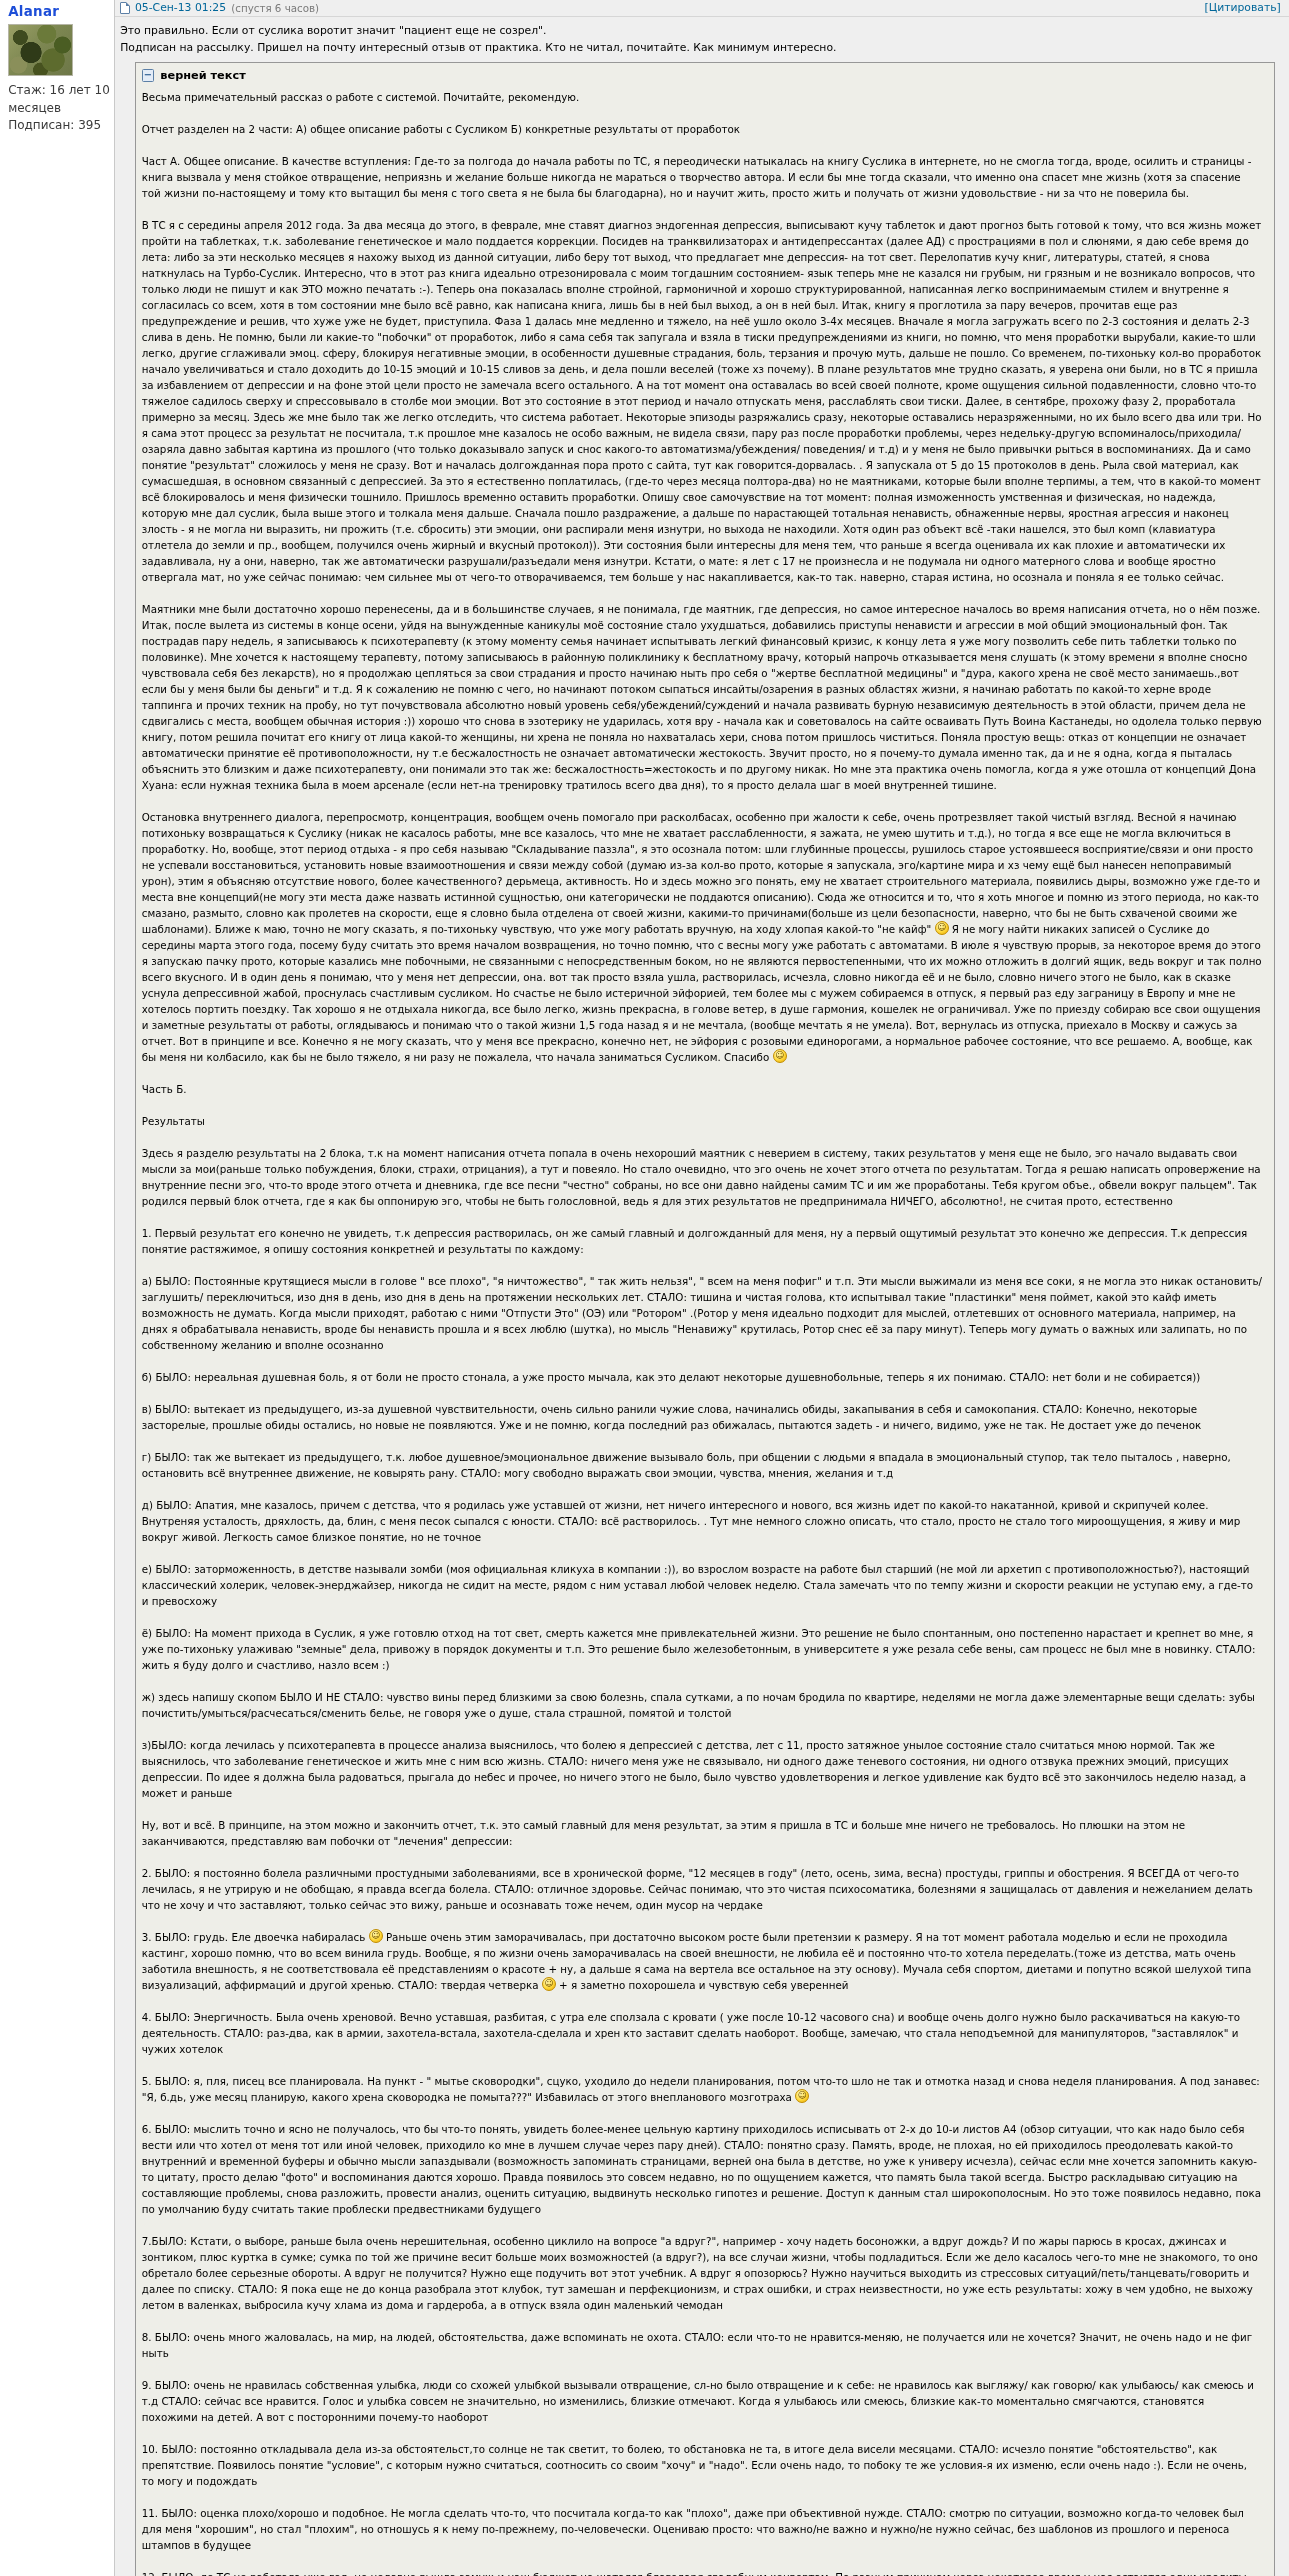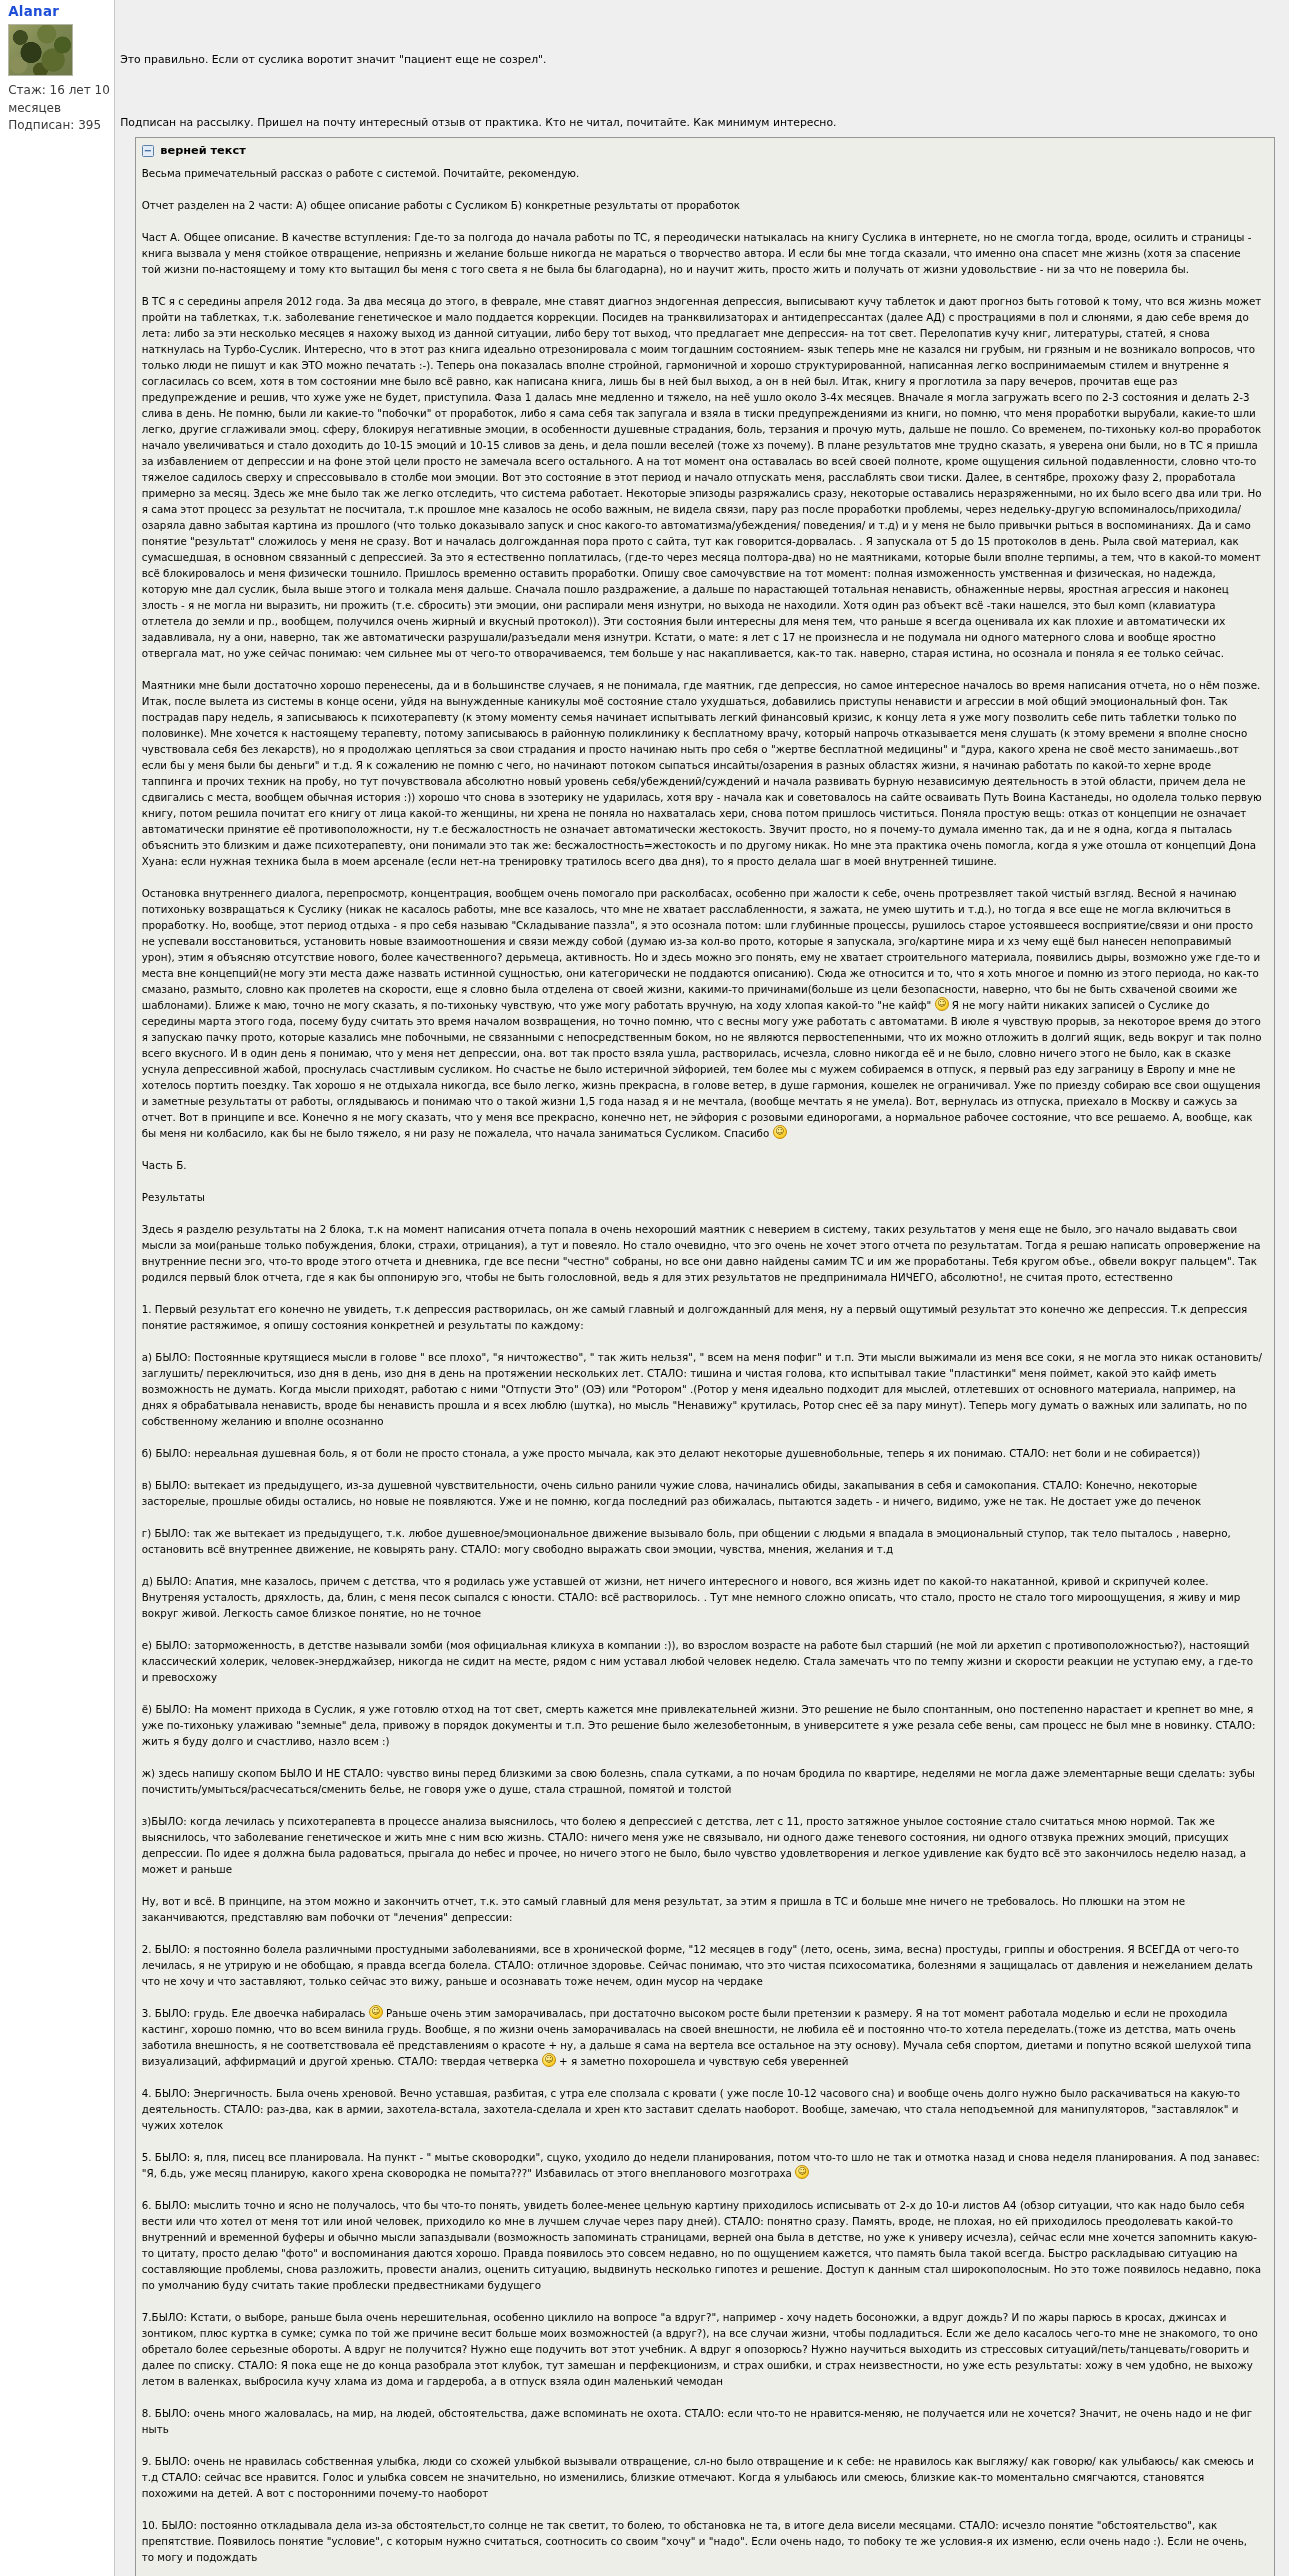--- a/index.html
+++ b/index.html
@@ -41,21 +41,21 @@
     border-radius:1px;margin-right:4.6px;position:relative;flex:none;
   }
   .doc-icon::after{
     content:"";position:absolute;right:-1px;top:-1px;
     border:2.6px solid #efefef;border-left-color:#5b7fa6;border-bottom-color:#5b7fa6;
   }
   .post-date{color:#006699;font-size:10.8px;}
   .post-ago{color:#7a7a7a;font-size:10.3px;margin-left:5.2px;}
   .quote-link{margin-left:auto;color:#006699;font-size:10.8px;cursor:pointer;}
   .post-body{padding:5.2px 7.2px 0 5.2px;font-size:10.8px;line-height:17px;}
-  .intro-line{white-space:normal;margin-top:46px;}
+  .intro-line{white-space:normal;}
   
   .spoiler{
     margin:6.2px 7.2px 0 14.4px;
     border:0.5px solid #979797;border-left-width:1px;
     background:#eeeee8;
   }
   .spoiler-head{
     display:flex;align-items:center;gap:6.2px;
     padding:4.1px 6.2px 3.1px 6.2px;font-weight:bold;font-size:11.3px;
   }
@@ -91,20 +91,26 @@
       <span>Стаж:</span>
       <span>16 лет 10 месяцев</span>
     </div>
     <div class="stat">
       <span>Подписан:</span>
       <span>395</span>
     </div>
   </div>
 
   <div class="main">
+    <div class="post-header">
+      <span class="doc-icon"></span>
+      <span class="post-date">05-Сен-13 01:25</span>
+      <span class="post-ago">(спустя 6 часов)</span>
+      <span class="quote-link">[Цитировать]</span>
+    </div>
 
     <div class="post-body">
       <div class="intro-line">Это правильно. Если от суслика воротит значит "пациент еще не созрел".</div>
       <div class="intro-line">Подписан на рассылку. Пришел на почту интересный отзыв от практика. Кто не читал, почитайте. Как минимум интересно.</div>
 
       <div class="spoiler">
         <div class="spoiler-head">
           <span class="collapse-btn">−</span>
           <span>верней текст</span>
         </div>

